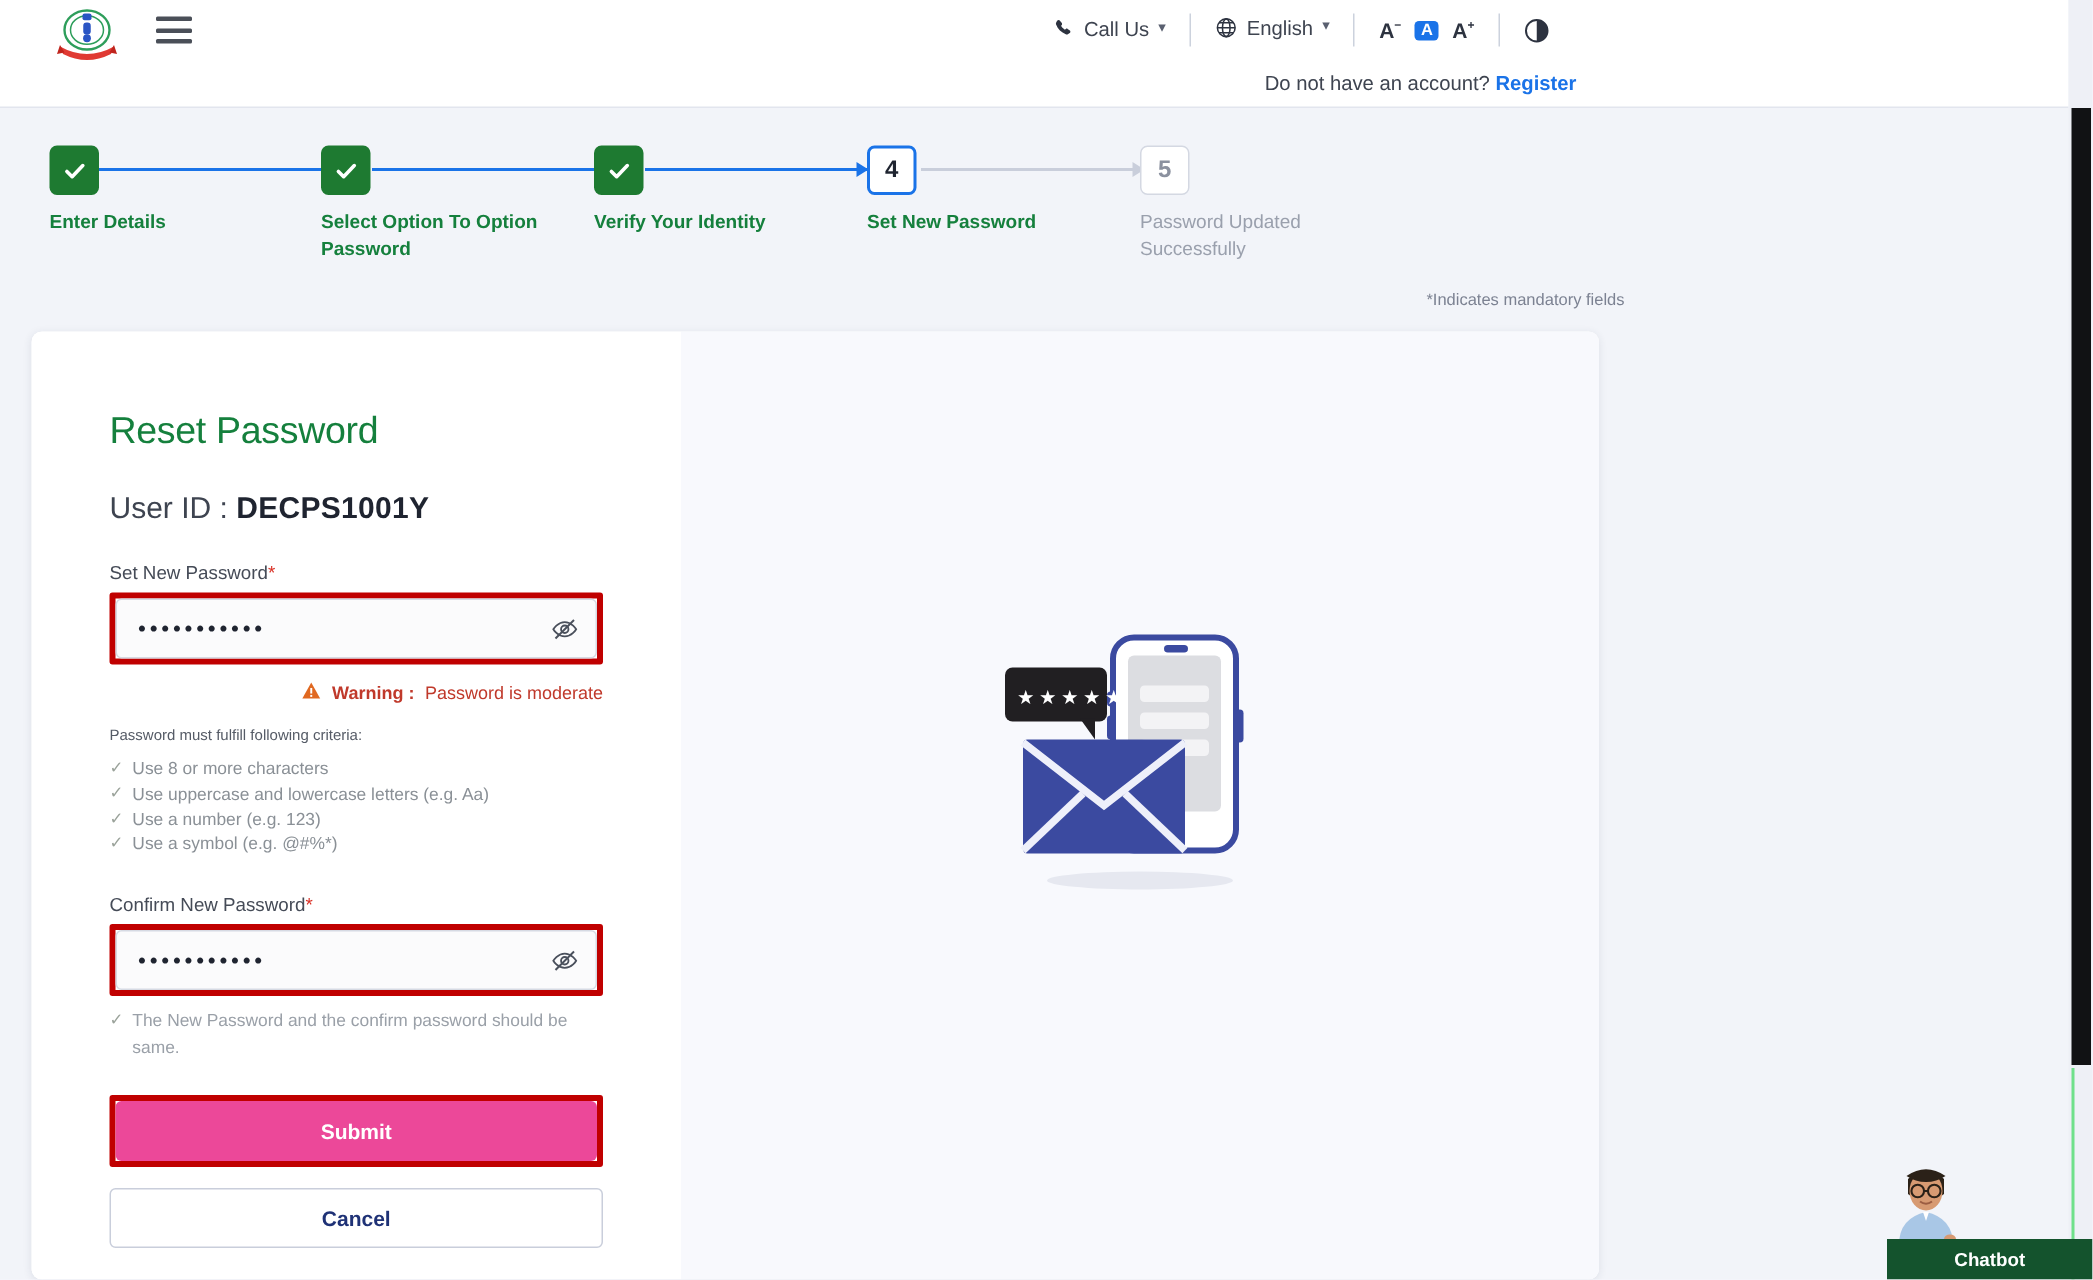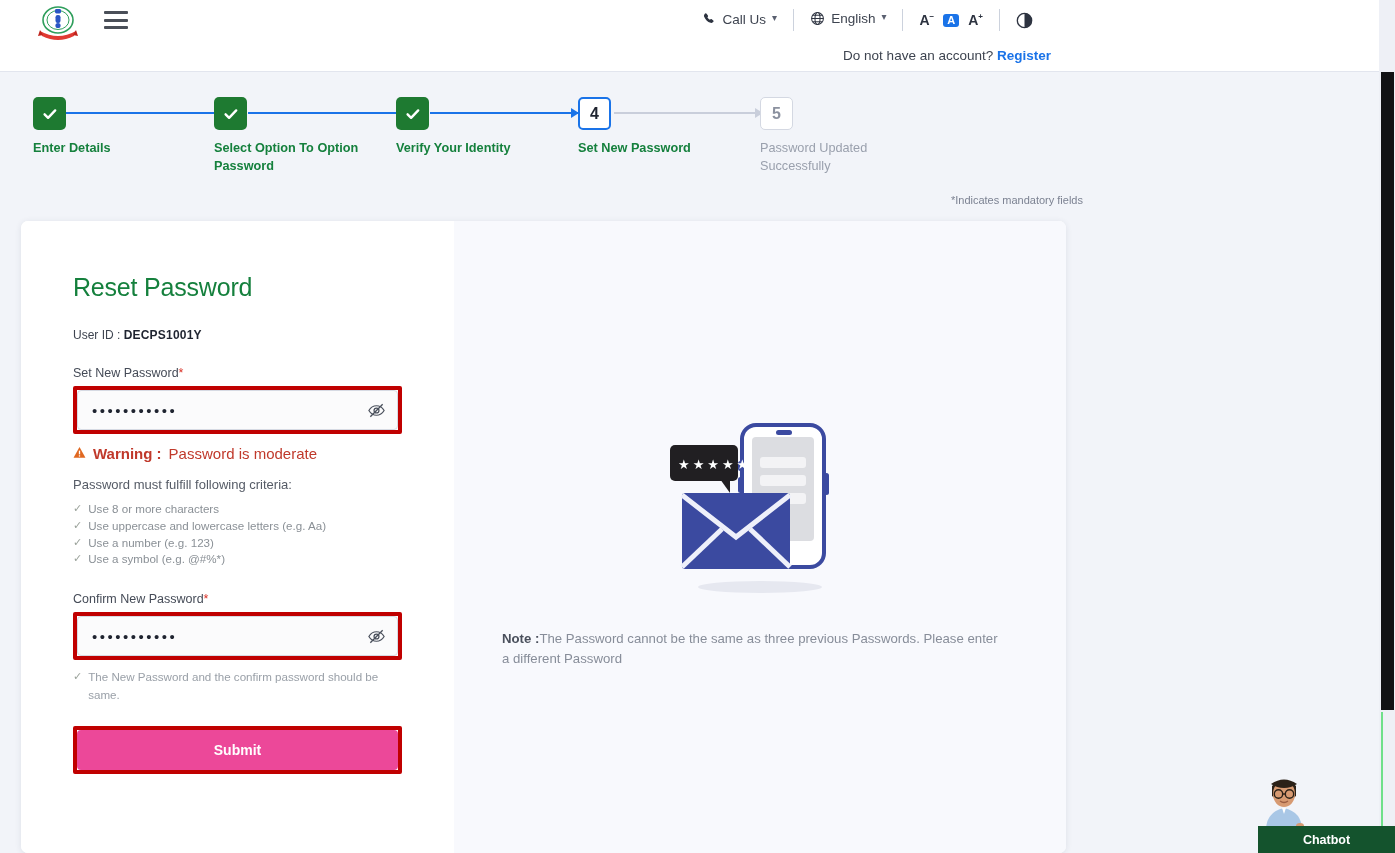--- a/index.html
+++ b/index.html
@@ -58,39 +58,39 @@
   .mandatory { position: absolute; right: 312px; top: 194px; font-size: 11px; color: #7c8292; }
 
   
   .card { position: absolute; left: 21px; top: 221px; width: 1045px; height: 632px;
     background: #ffffff; border-radius: 7px; box-shadow: 0 1px 6px rgba(40,50,80,.10);
     display: flex; overflow: hidden; }
   .card-left { width: 433px; background: #ffffff; padding: 52px 52px 0 52px; position: relative; }
   .card-right { flex: 1; background: #f8f9fd; position: relative; }
 
   .form-title { font-size: 25px; font-weight: 400; color: #15803d; letter-spacing: -.2px; }
-  .userid-row { margin-top: 26px; font-size: 12px; color: #3e4450; }
+  .userid-row { margin-top: 26px; font-size: 20px; color: #3e4450; }
   .userid-row b { font-weight: 700; color: #1f2430; letter-spacing: .2px; }
 
   .field-label { margin-top: 24px; font-size: 12.5px; color: #454b57; }
   .field-label .star { color: #d93025; }
 
   .input-hl { margin-top: 6px; border: 4px solid #c00000; border-radius: 2px; }
   .input-box { position: relative; height: 40px; background: #fbfbfc;
     border: 1px solid #d6dae3; border-radius: 4px; display: flex; align-items: center;
     padding: 0 40px 0 14px; }
   .dots { font-size: 15px; letter-spacing: 2.5px; color: #1f2430; line-height: 1; }
   .eye-btn { position: absolute; right: 10px; top: 50%; transform: translateY(-50%);
     width: 22px; height: 22px; cursor: pointer; display: flex; align-items: center; justify-content: center; }
 
-  .warn-row { margin-top: 11px; display: flex; align-items: center; gap: 7px; font-size: 15px; }
+  .warn-row { margin-top: 11px; display: flex; align-items: center; gap: 7px; font-size: 12px; justify-content: flex-end; }
   .warn-row b { color: #c0392b; font-weight: 700; }
   .warn-row span.msg { color: #c0392b; }
 
-  .criteria-title { margin-top: 15px; font-size: 13px; color: #555b66; }
+  .criteria-title { margin-top: 15px; font-size: 10px; color: #555b66; }
   .criteria-list { margin-top: 9px; list-style: none; }
   .criteria-list li { font-size: 11.6px; color: #8a9096; line-height: 1.45; display: flex; gap: 6px; }
   .tick { color: #9aa29a; font-size: 11px; }
 
   .match-note { margin-top: 8px; font-size: 11.6px; color: #9aa0a8; line-height: 1.55;
     display: flex; gap: 6px; }
 
   .btn-hl { margin-top: 22px; border: 4px solid #c00000; border-radius: 2px; }
   .btn { height: 40px; width: 100%; border-radius: 4px; font-size: 14px; font-weight: 700;
     cursor: pointer; display: flex; align-items: center; justify-content: center; }
@@ -329,20 +329,21 @@
 
       <div class="match-note">
         <span class="tick">✓</span>
         <span>The New Password and the confirm password should be same.</span>
       </div>
 
       <div class="btn-hl">
         <div class="btn btn-submit">Submit</div>
       </div>
 
+      <div class="btn btn-cancel">Cancel</div>
     </div>
 
     <div class="card-right">
 
       <div class="illus">
         <svg width="200" height="190" viewBox="0 0 200 190">
 
           <rect x="82" y="14" width="82" height="142" rx="14" fill="#ffffff" stroke="#3b4aa0" stroke-width="4"></rect>
           <rect x="92" y="26" width="62" height="104" rx="4" fill="#dcdde1"></rect>
           <rect x="116" y="19" width="16" height="5" rx="2.5" fill="#3b4aa0"></rect>
@@ -361,23 +362,20 @@
 
           <rect x="22" y="82" width="108" height="76" rx="3" fill="#3b4aa0"></rect>
           <path d="M22 84 L76 126 L130 84" fill="none" stroke="#eef0fa" stroke-width="5"></path>
           <path d="M22 156 L62 118" fill="none" stroke="#eef0fa" stroke-width="5"></path>
           <path d="M130 156 L90 118" fill="none" stroke="#eef0fa" stroke-width="5"></path>
 
           <ellipse cx="100" cy="176" rx="62" ry="6" fill="#e6e8f0"></ellipse>
         </svg>
       </div>
 
-      <div class="note">
-        <b>Note :</b><span>The Password cannot be the same as three previous Passwords. Please enter a different Password</span>
-      </div>
     </div>
   </div>
 
   <div class="right-gutter"></div>
   <div class="scroll-dark"></div>
   <div class="scroll-green"></div>
 
   <div class="chatbot-avatar">
     <svg width="52" height="60" viewBox="0 0 52 60">
       <path d="M14 16 q12 -12 24 0 l0 10 q-12 10 -24 0 z" fill="#2b2118"></path>

